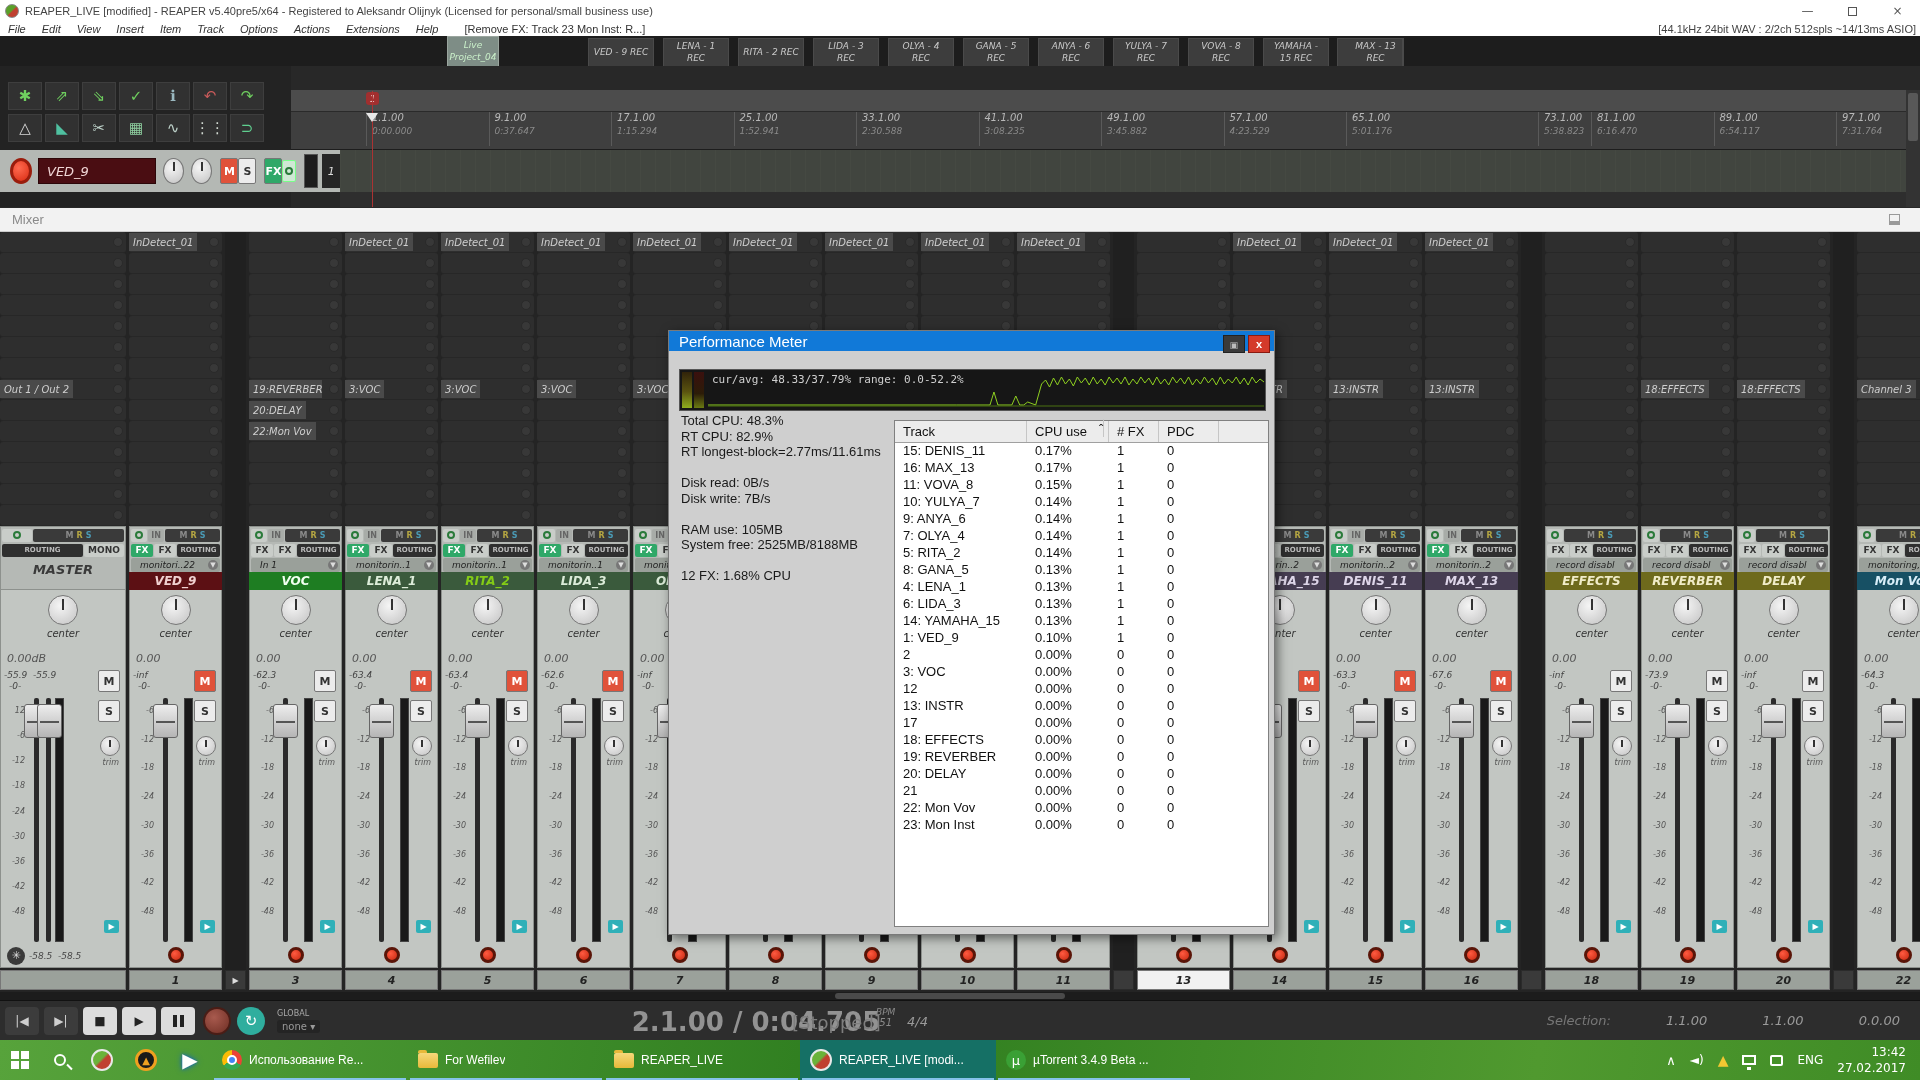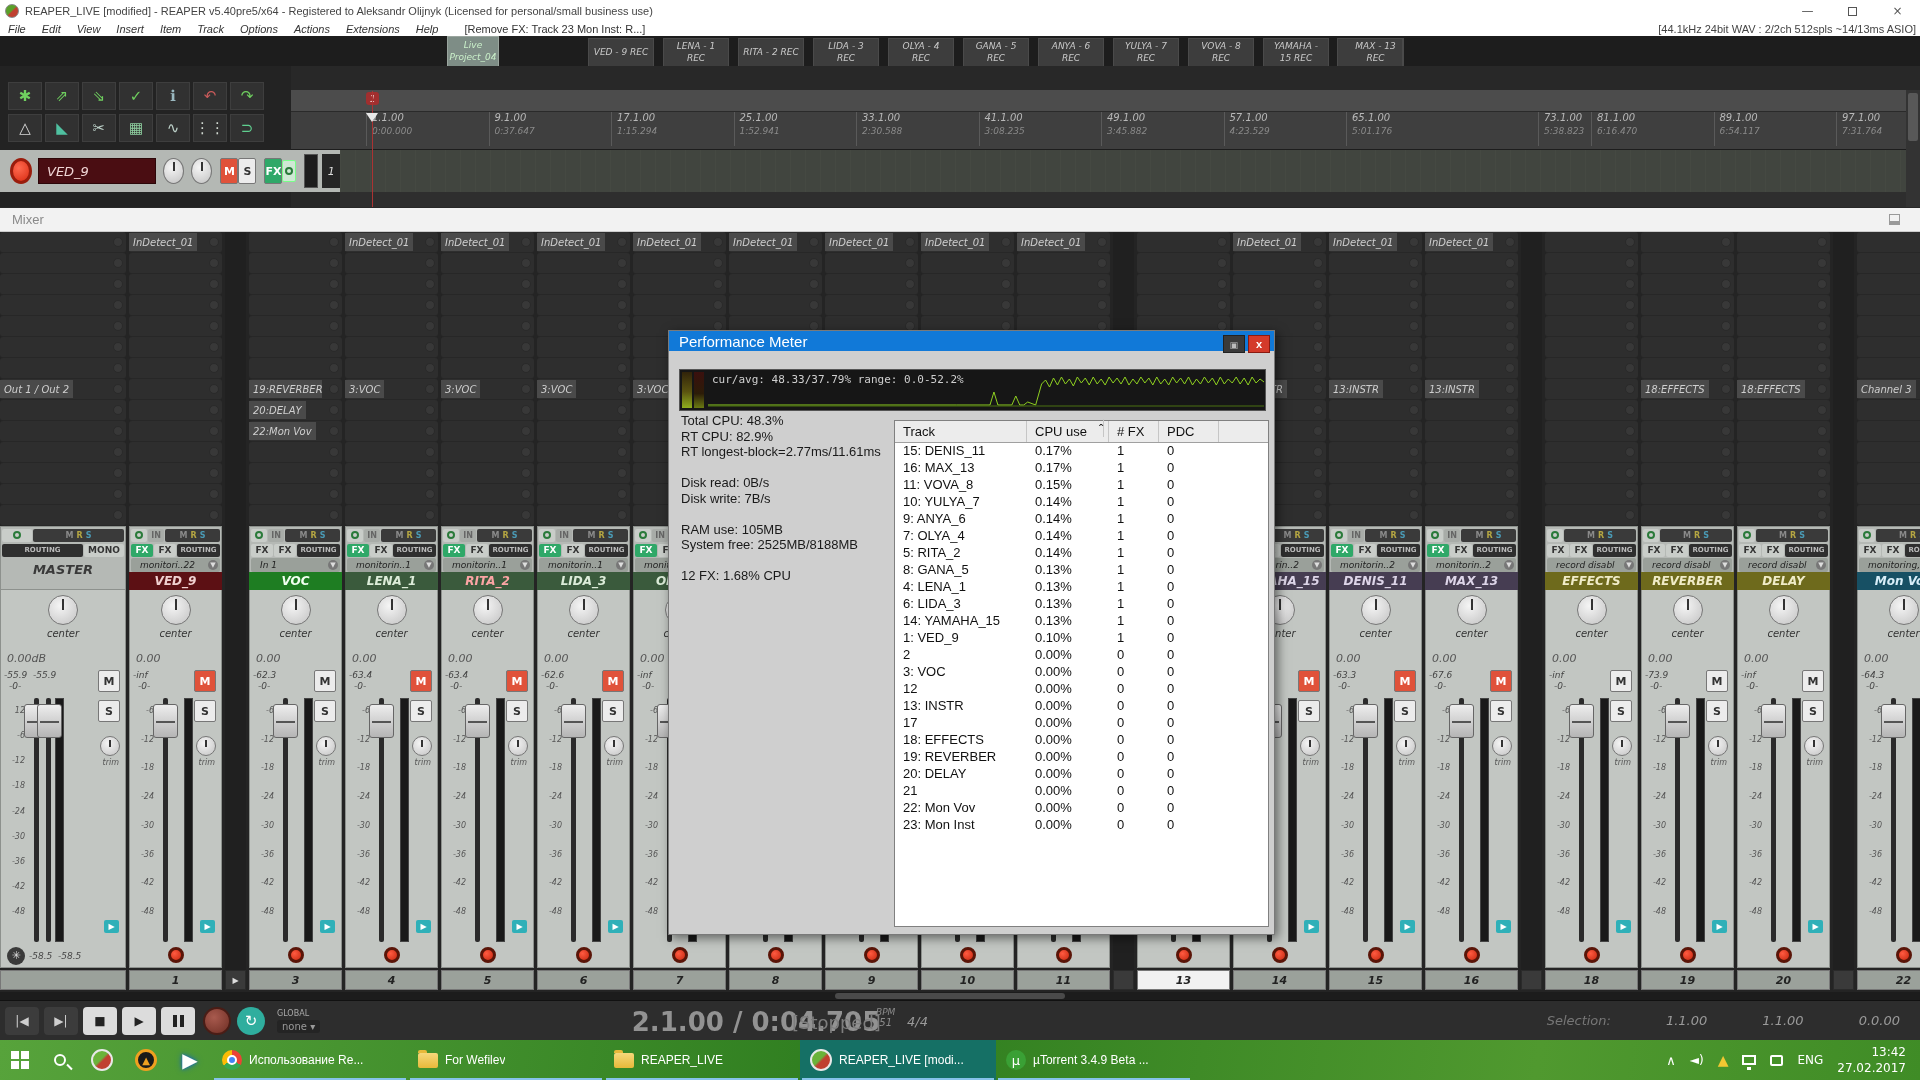--- a/index.html
+++ b/index.html
@@ -864,21 +864,21 @@
             <span style="color: rgb(74, 154, 181);">S</span>
           </div>
         </div>
         <div class="crow">
           <div class="mini fxg">FX</div>
           <div class="mini fxw">FX</div>
           <div class="mini rout">ROUTING</div>
         </div>
         <div class="ddrow">monitorin..1<div class="arr">▼</div></div>
       </div>
-      <div class="namebar" style="background: rgb(58, 90, 60); color: #fca5a5;">RITA_2</div>
+      <div class="namebar" style="background: rgb(58, 90, 60); color: #84cc16;">RITA_2</div>
       <div class="knobzone">
         <div class="knob"></div>
         <div class="cap">center</div>
       </div>
       <div class="fader">
         <div class="fval">0.00</div>
         <div class="fmeter-txt">-63.4</div>
         <div class="fzero">-0-</div>
         <div class="fscale">
           <span>-6</span>

